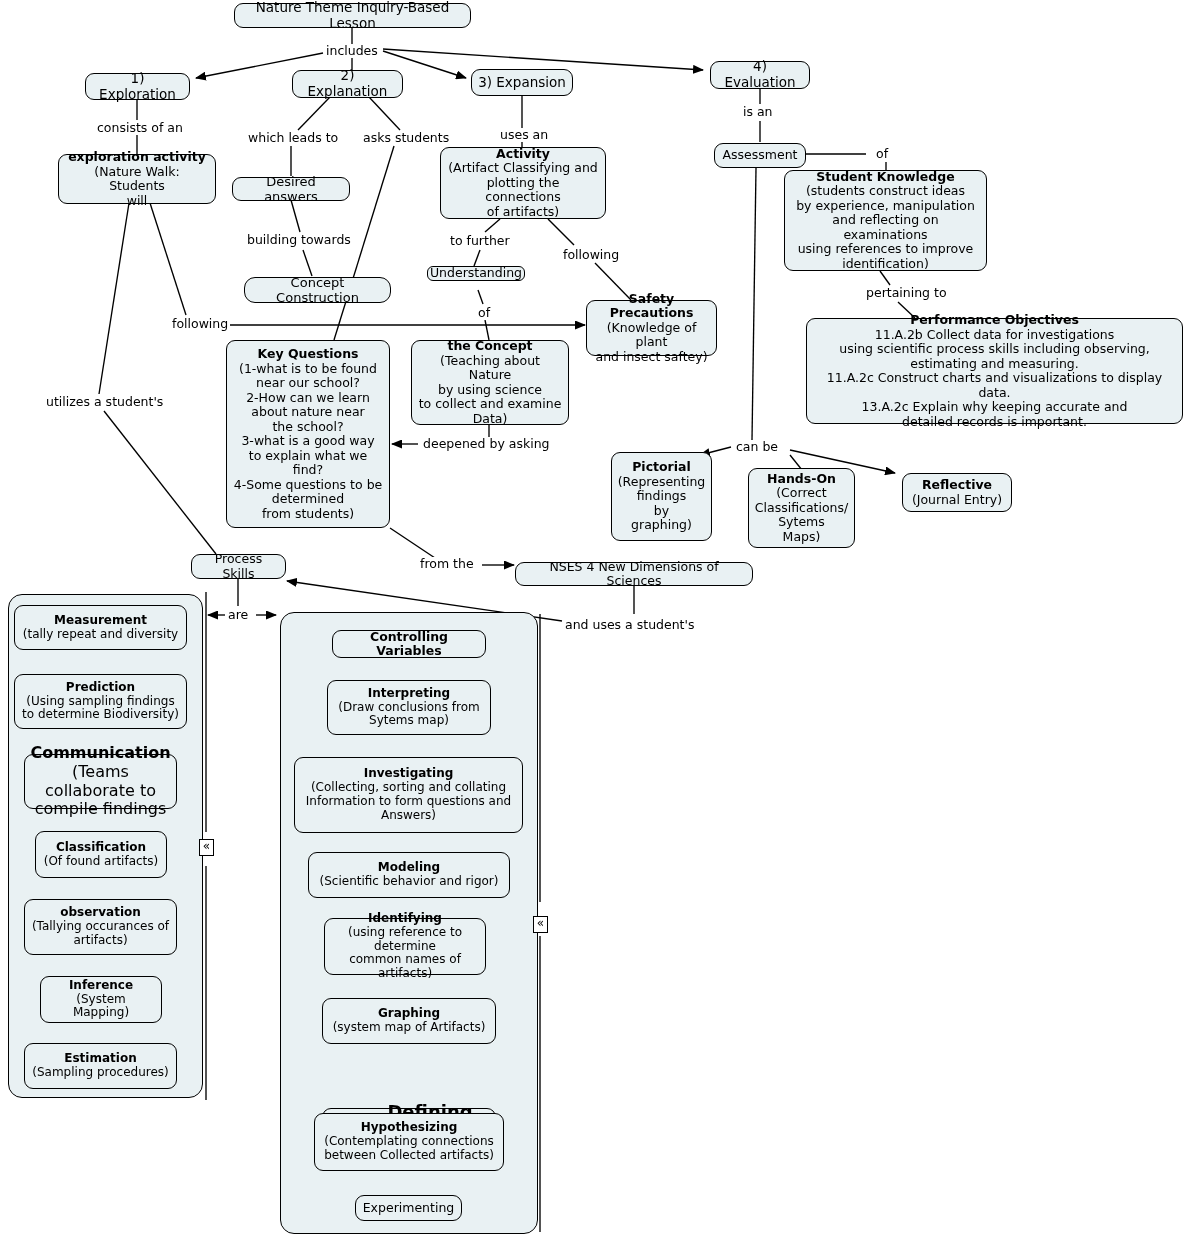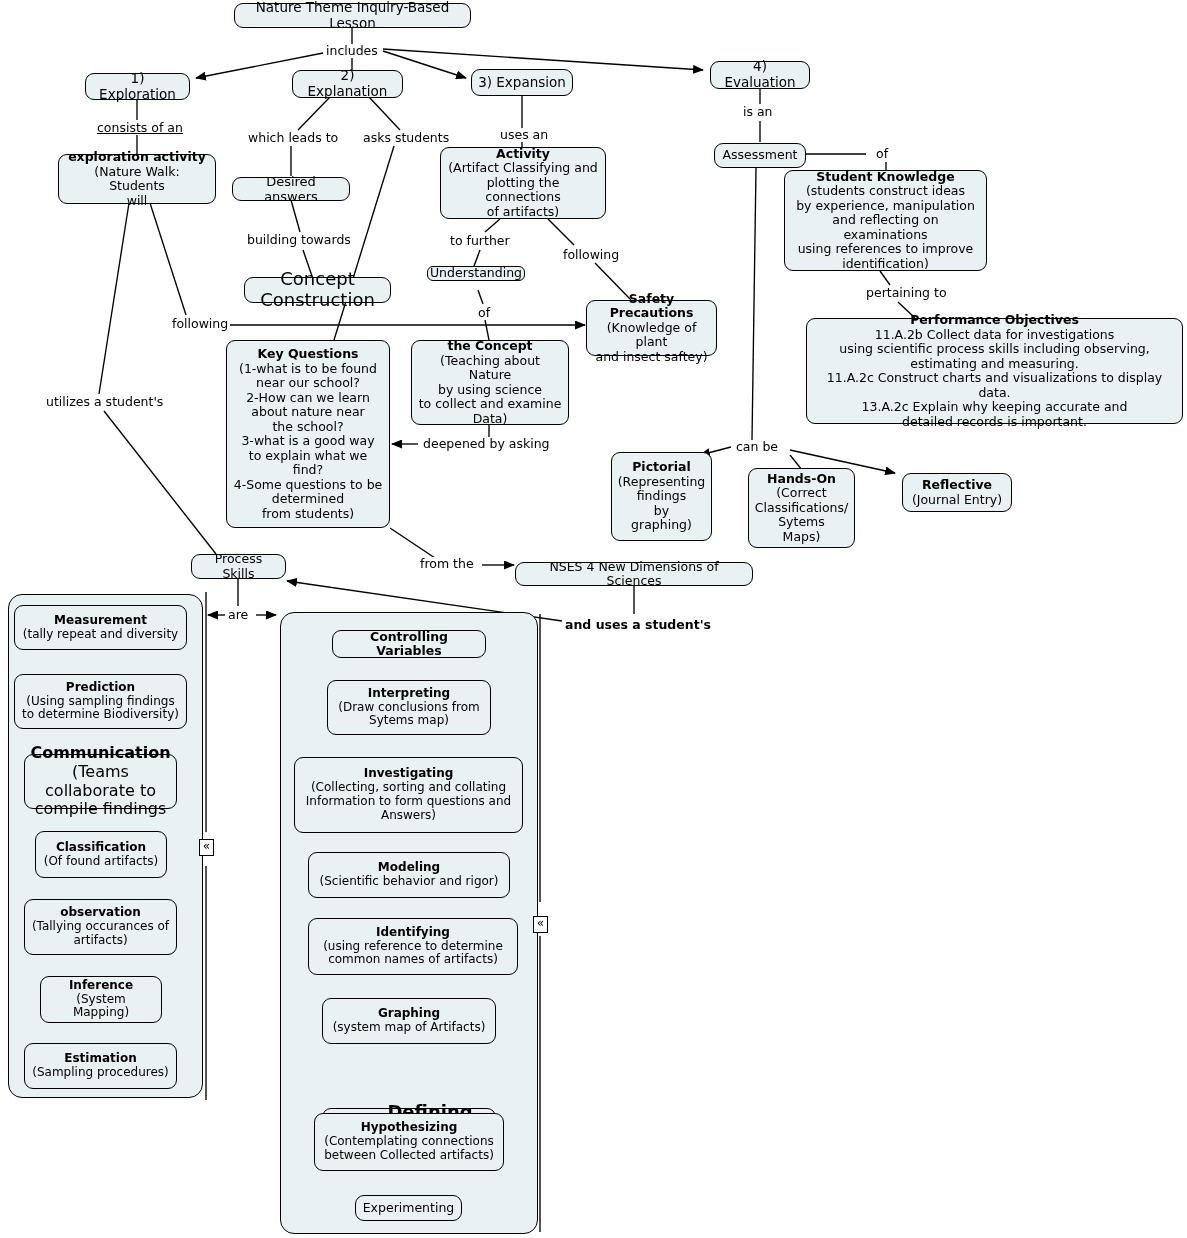--- a/index.html
+++ b/index.html
@@ -182,21 +182,21 @@
   <div class="node" style="left:58px;top:154px;width:158px;height:50px;font-size:12.5px;">
     <span class="ttl">exploration activity</span>
     <span class="sub">(Nature Walk: Students
 will</span>
   </div>
 
   <div class="node" style="left:232px;top:177px;width:118px;height:24px;font-size:13px;">
     <span class="plain">Desired answers</span>
   </div>
 
-  <div class="node" style="left:244px;top:277px;width:147px;height:26px;font-size:18px;">
+  <div class="node" style="left:244px;top:277px;width:147px;height:26px;font-size:13px;border-radius:11px;">
     <span class="plain">Concept Construction</span>
   </div>
 
   <div class="node" style="left:440px;top:147px;width:166px;height:72px;font-size:12.5px;">
     <span class="ttl">Activity</span>
     <span class="sub">(Artifact Classifying and
 plotting the connections
 of artifacts)</span>
   </div>
 
@@ -341,21 +341,21 @@
     <span class="sub">(Collecting, sorting and collating
 Information to form questions and
 Answers)</span>
   </div>
 
   <div class="node" style="left:308px;top:852px;width:202px;height:46px;font-size:12px;">
     <span class="ttl">Modeling</span>
     <span class="sub">(Scientific behavior and rigor)</span>
   </div>
 
-  <div class="node" style="left:308px;top:918px;width:210px;height:57px;font-size:12px;text-align:center;">
+  <div class="node" style="left:324px;top:918px;width:162px;height:57px;font-size:12px;text-align:center;">
     <span class="ttl">Identifying</span>
     <span class="sub">(using reference to determine
 common names of artifacts)</span>
   </div>
 
   <div class="node" style="left:322px;top:998px;width:174px;height:46px;font-size:12px;">
     <span class="ttl">Graphing</span>
     <span class="sub">(system map of Artifacts)</span>
   </div>
 
@@ -367,35 +367,35 @@
     <span class="ttl">Hypothesizing</span>
     <span class="sub">(Contemplating connections
 between Collected artifacts)</span>
   </div>
 
   <div class="node" style="left:355px;top:1195px;width:107px;height:26px;font-size:12.5px;">
     <span class="plain">Experimenting</span>
   </div>
 
   <div class="label" style="left:324px;top:44px;font-size:12.5px;">includes</div>
-  <div class="label" style="left:95px;top:121px;font-size:12.5px;text-decoration:underline;">consists of an</div>
+  <div class="label" style="left:95px;top:121px;font-size:12.5px;">consists of an</div>
   <div class="label" style="left:246px;top:131px;font-size:12.5px;">which leads to</div>
   <div class="label" style="left:361px;top:131px;font-size:12.5px;">asks students</div>
   <div class="label" style="left:498px;top:128px;font-size:12.5px;">uses an</div>
   <div class="label" style="left:741px;top:105px;font-size:12.5px;">is an</div>
   <div class="label" style="left:874px;top:147px;font-size:12.5px;">of</div>
   <div class="label" style="left:245px;top:233px;font-size:12.5px;">building towards</div>
   <div class="label" style="left:448px;top:234px;font-size:12.5px;">to further</div>
   <div class="label" style="left:561px;top:248px;font-size:12.5px;">following</div>
   <div class="label" style="left:170px;top:317px;font-size:12.5px;">following</div>
   <div class="label" style="left:476px;top:306px;font-size:12.5px;">of</div>
   <div class="label" style="left:421px;top:437px;font-size:12.5px;">deepened by asking</div>
   <div class="label" style="left:864px;top:286px;font-size:12.5px;">pertaining to</div>
   <div class="label" style="left:734px;top:440px;font-size:12.5px;">can be</div>
   <div class="label" style="left:44px;top:395px;font-size:12.5px;">utilizes a student's</div>
   <div class="label" style="left:418px;top:557px;font-size:12.5px;">from the</div>
-  <div class="label" style="left:563px;top:618px;font-size:12.5px;font-weight:bold;">and uses a student's</div>
+  <div class="label" style="left:563px;top:618px;font-size:12.5px;">and uses a student's</div>
   <div class="label" style="left:226px;top:608px;font-size:12.5px;">are</div>
 
   <div class="collapse" style="left:199px;top:839px;">«</div>
   <div class="collapse" style="left:533px;top:916px;">«</div>
 
 </div>
 
 </body></html>

